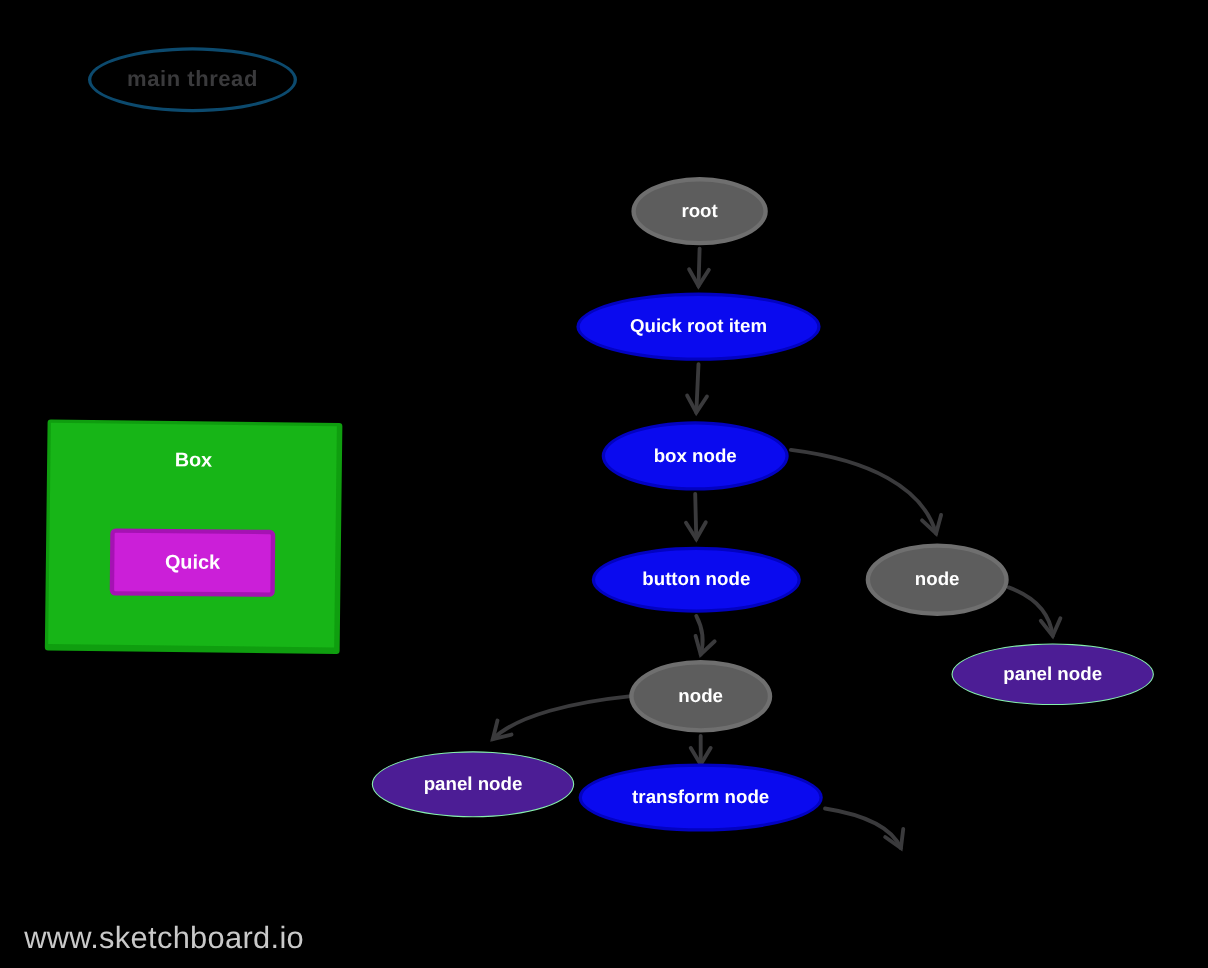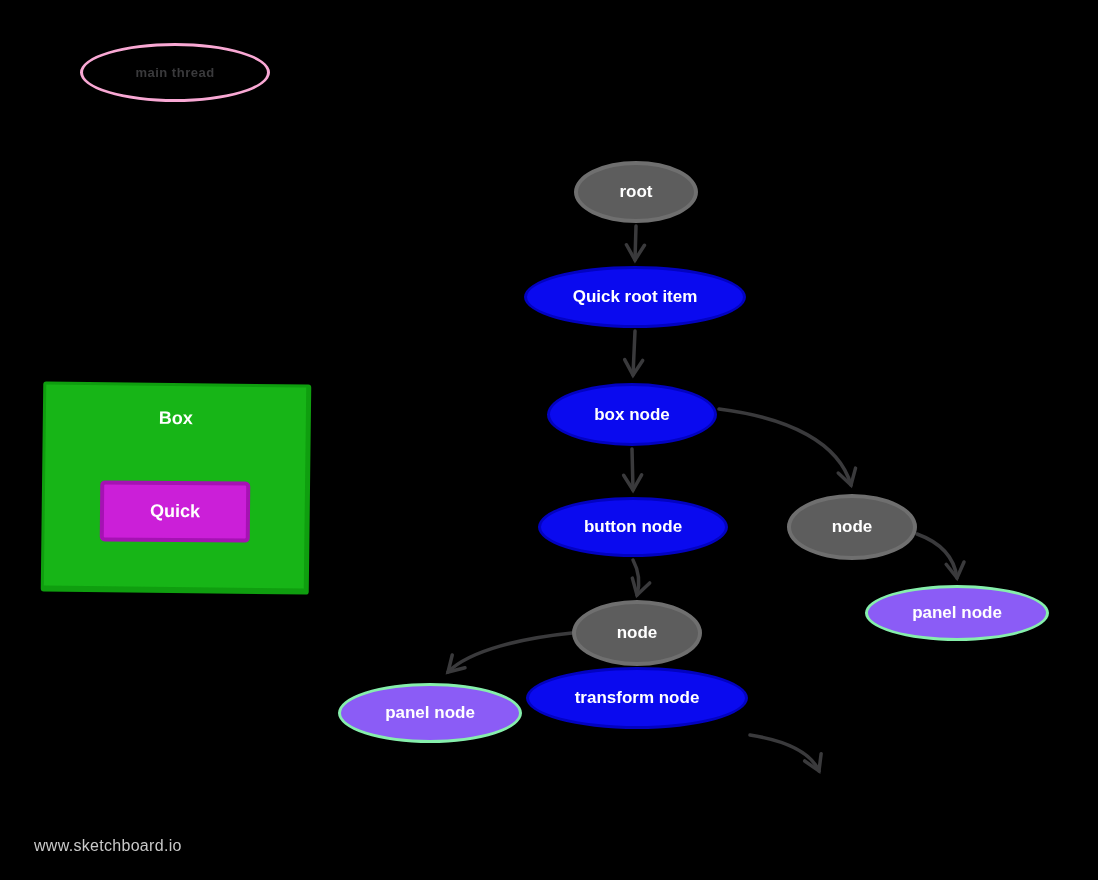--- a/index.html
+++ b/index.html
@@ -21,59 +21,59 @@
   }
   .edge {
     fill: none;
     stroke: #3a3a3c;
     stroke-width: 3.5;
     stroke-linecap: round;
   }
 
   .thread-ellipse {
     position: absolute;
-    border: 3px solid #f9a8d4;
+    border: 3px solid #0c4a6e;
     border-radius: 50%;
     display: flex;
     align-items: center;
     justify-content: center;
     color: #3a3a3c;
     font-weight: bold;
-    font-size: 13px;
+    font-size: 20px;
     letter-spacing: 0.5px;
     background: transparent;
     text-align: center;
   }
   .thread-main  { left: 80px;  top: 43px; width: 190px; height: 59px; }
   .thread-scene { left: 520px; top: 42px; width: 253px; height: 61px; }
 
   .node {
     position: absolute;
     border-radius: 50%;
     display: flex;
     align-items: center;
     justify-content: center;
     color: #ffffff;
     font-weight: bold;
     font-size: 17px;
     text-align: center;
   }
   .node-gray { background: #5d5d5d; border: 4px solid #6f6f6f; }
   .node-blue { background: #0a0aef; border: 3px solid #0202c0; }
-  .node-red  { background: #8b5cf6; border: 3px solid #86efac; }
+  .node-red  { background: #4c1d95; border: 1px solid #86efac; }
 
   .n-root            { left: 574px; top: 161px; width: 124px; height: 62px; }
   .n-quick-root-item { left: 524px; top: 266px; width: 222px; height: 62px; }
   .n-box-node        { left: 547px; top: 383px; width: 170px; height: 63px; }
   .n-button-node     { left: 538px; top: 497px; width: 190px; height: 60px; }
   .n-node-right      { left: 787px; top: 494px; width: 130px; height: 66px; }
   .n-panel-node-right{ left: 865px; top: 585px; width: 184px; height: 56px; }
   .n-node-middle     { left: 572px; top: 600px; width: 130px; height: 66px; }
   .n-panel-node-left { left: 338px; top: 683px; width: 184px; height: 60px; }
-  .n-transform-node  { left: 526px; top: 667px; width: 222px; height: 62px; }
+  .n-transform-node  { left: 526px; top: 694px; width: 222px; height: 62px; }
   .n-text-node       { left: 732px; top: 779px; width: 168px; height: 56px; }
 
   .ui-box {
     position: absolute;
     left: 42px; top: 383px;
     width: 268px; height: 210px;
     background: #17b517;
     border: 3px solid #0f9e0f;
     border-right-width: 5px;
     border-bottom-width: 6px;
@@ -101,23 +101,22 @@
     color: #ffffff;
     font-weight: bold;
     font-size: 18px;
     transform: rotate(0.5deg);
   }
 
   .watermark {
     position: absolute;
     left: 22px; top: 837px;
     color: #c9c9c9;
-    font-size: 16px;
+    font-size: 28px;
     letter-spacing: 0.3px;
-    margin-left: 12px;
   }
 </style>
 </head>
 <body>
 
 <div class="canvas">
 
   <svg class="edges-layer" width="1098" height="880" viewBox="0 0 1098 880" xmlns="http://www.w3.org/2000/svg">
     <defs>
       <marker id="arrowhead" viewBox="-22 -12 26 24" refX="0" refY="0" markerWidth="26" markerHeight="24" orient="auto" markerUnits="userSpaceOnUse">

